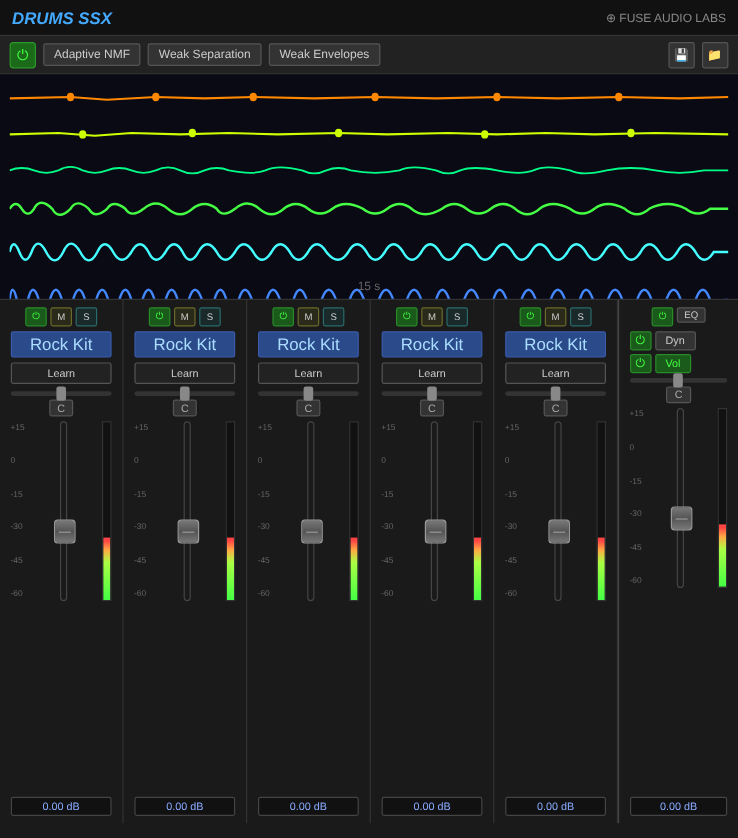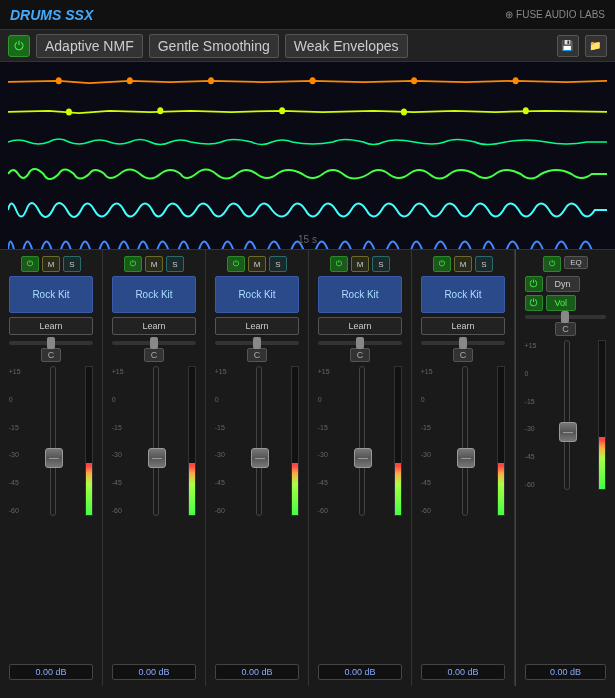--- a/index.html
+++ b/index.html
@@ -46,21 +46,21 @@
       align-items: center;
       padding: 0 8px;
       gap: 6px;
       border-bottom: 1px solid #333;
     }
     .toolbar-btn {
       background: #333;
       border: 1px solid #555;
       color: #ccc;
       padding: 3px 8px;
-      font-size: 14px;
+      font-size: 10px;
       cursor: pointer;
       border-radius: 2px;
     }
     .power-btn {
       width: 22px;
       height: 22px;
       background: #1a6a1a;
       border: 1px solid #2a9a2a;
       border-radius: 3px;
       display: flex;
@@ -156,22 +156,22 @@
       color: #4f4;
     }
     .ch-btn-m { background: #2a2a1a; border-color: #6a6a2a; }
     .ch-btn-s { background: #1a2a2a; border-color: #2a6a6a; }
 
     
     .kit-selector {
       background: #2a4a8a;
       border: 1px solid #3a5aaa;
       color: #adf;
-      padding: 12px 6px;
-      font-size: 10px;
+      padding: 2px 6px;
+      font-size: 14px;
       border-radius: 2px;
       cursor: pointer;
       margin-bottom: 4px;
       width: 90%;
       text-align: center;
     }
 
     
     .learn-btn {
       background: #222;
@@ -316,21 +316,21 @@
   <div class="header-title">
     <span>DRUMS</span>
     <span style="color:#4af">SSX</span>
   </div>
   <div class="header-logo">⊕ FUSE AUDIO LABS</div>
 </div>
 
 <div class="toolbar">
   <div class="power-btn">⏻</div>
   <button class="toolbar-btn">Adaptive NMF</button>
-  <button class="toolbar-btn">Gentle Smoothing</button>
+  <button class="toolbar-btn">Weak Separation</button>
   <button class="toolbar-btn">Weak Envelopes</button>
   <div class="toolbar-spacer"></div>
   <div class="icon-btn">💾</div>
   <div class="icon-btn">📁</div>
 </div>
 
 <div class="waveform-area">
 
   <div class="waveform-track">
     <svg class="waveform-svg" viewBox="0 0 590 24" preserveAspectRatio="none">

